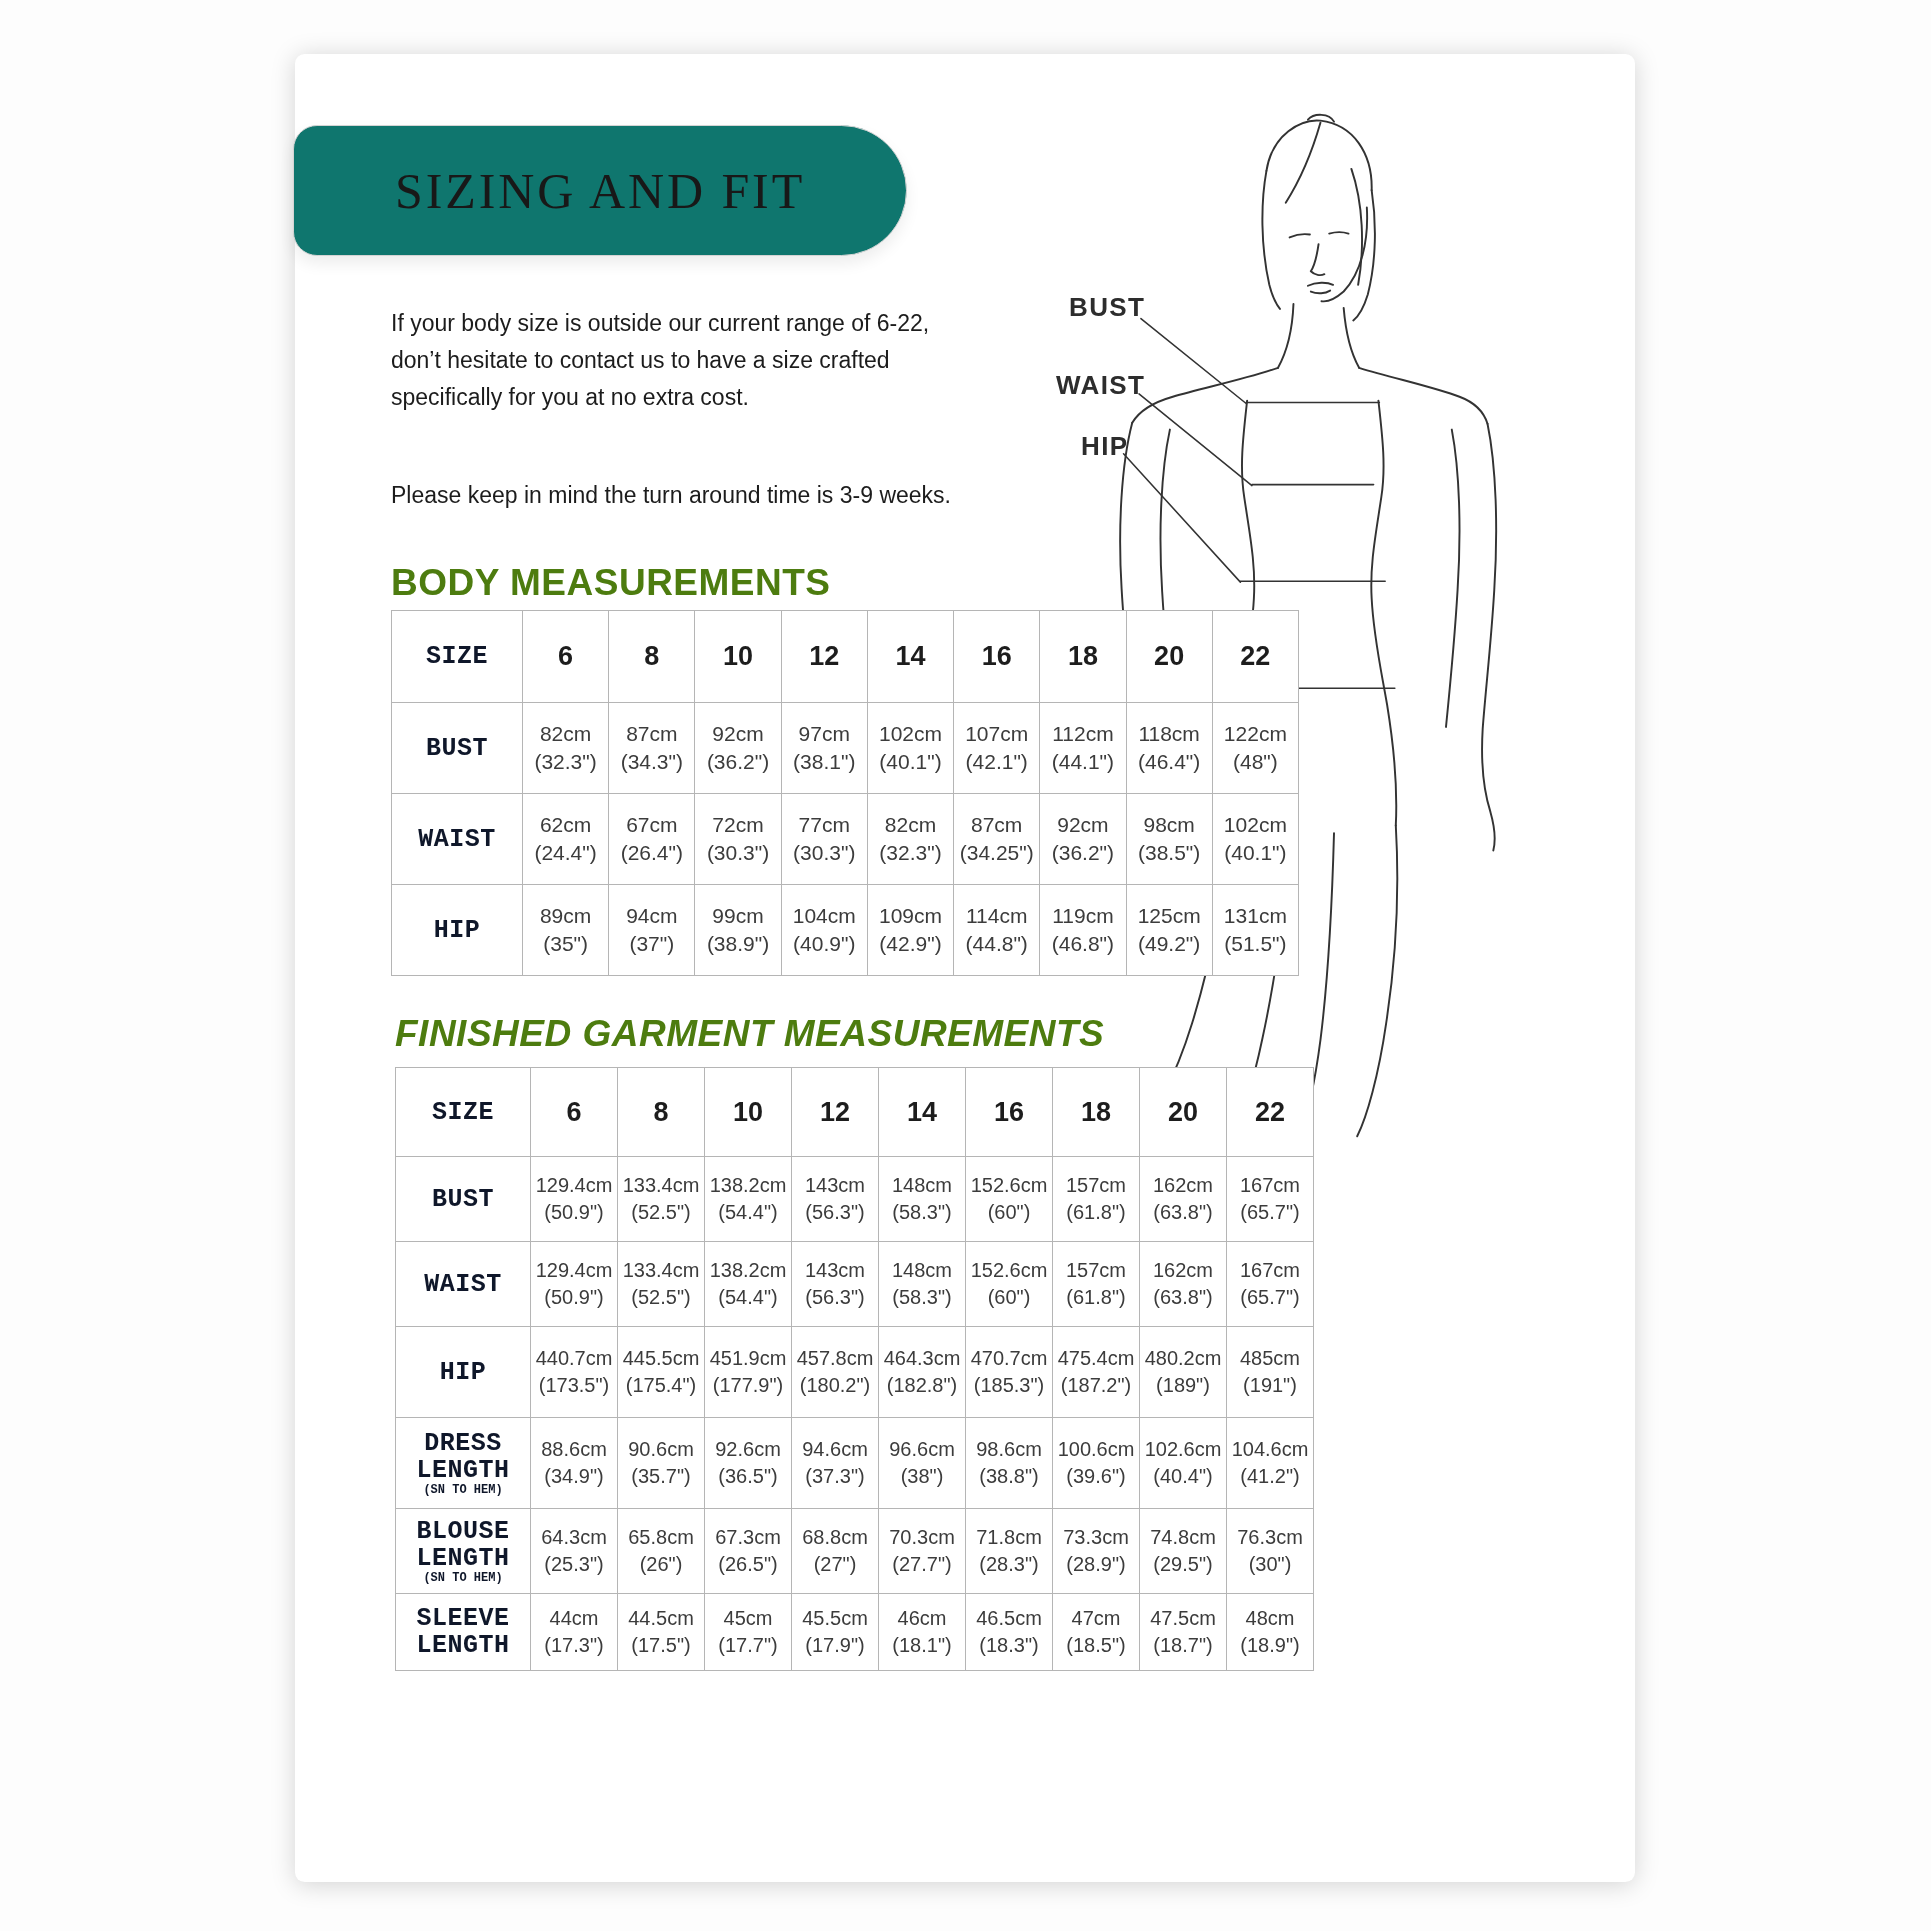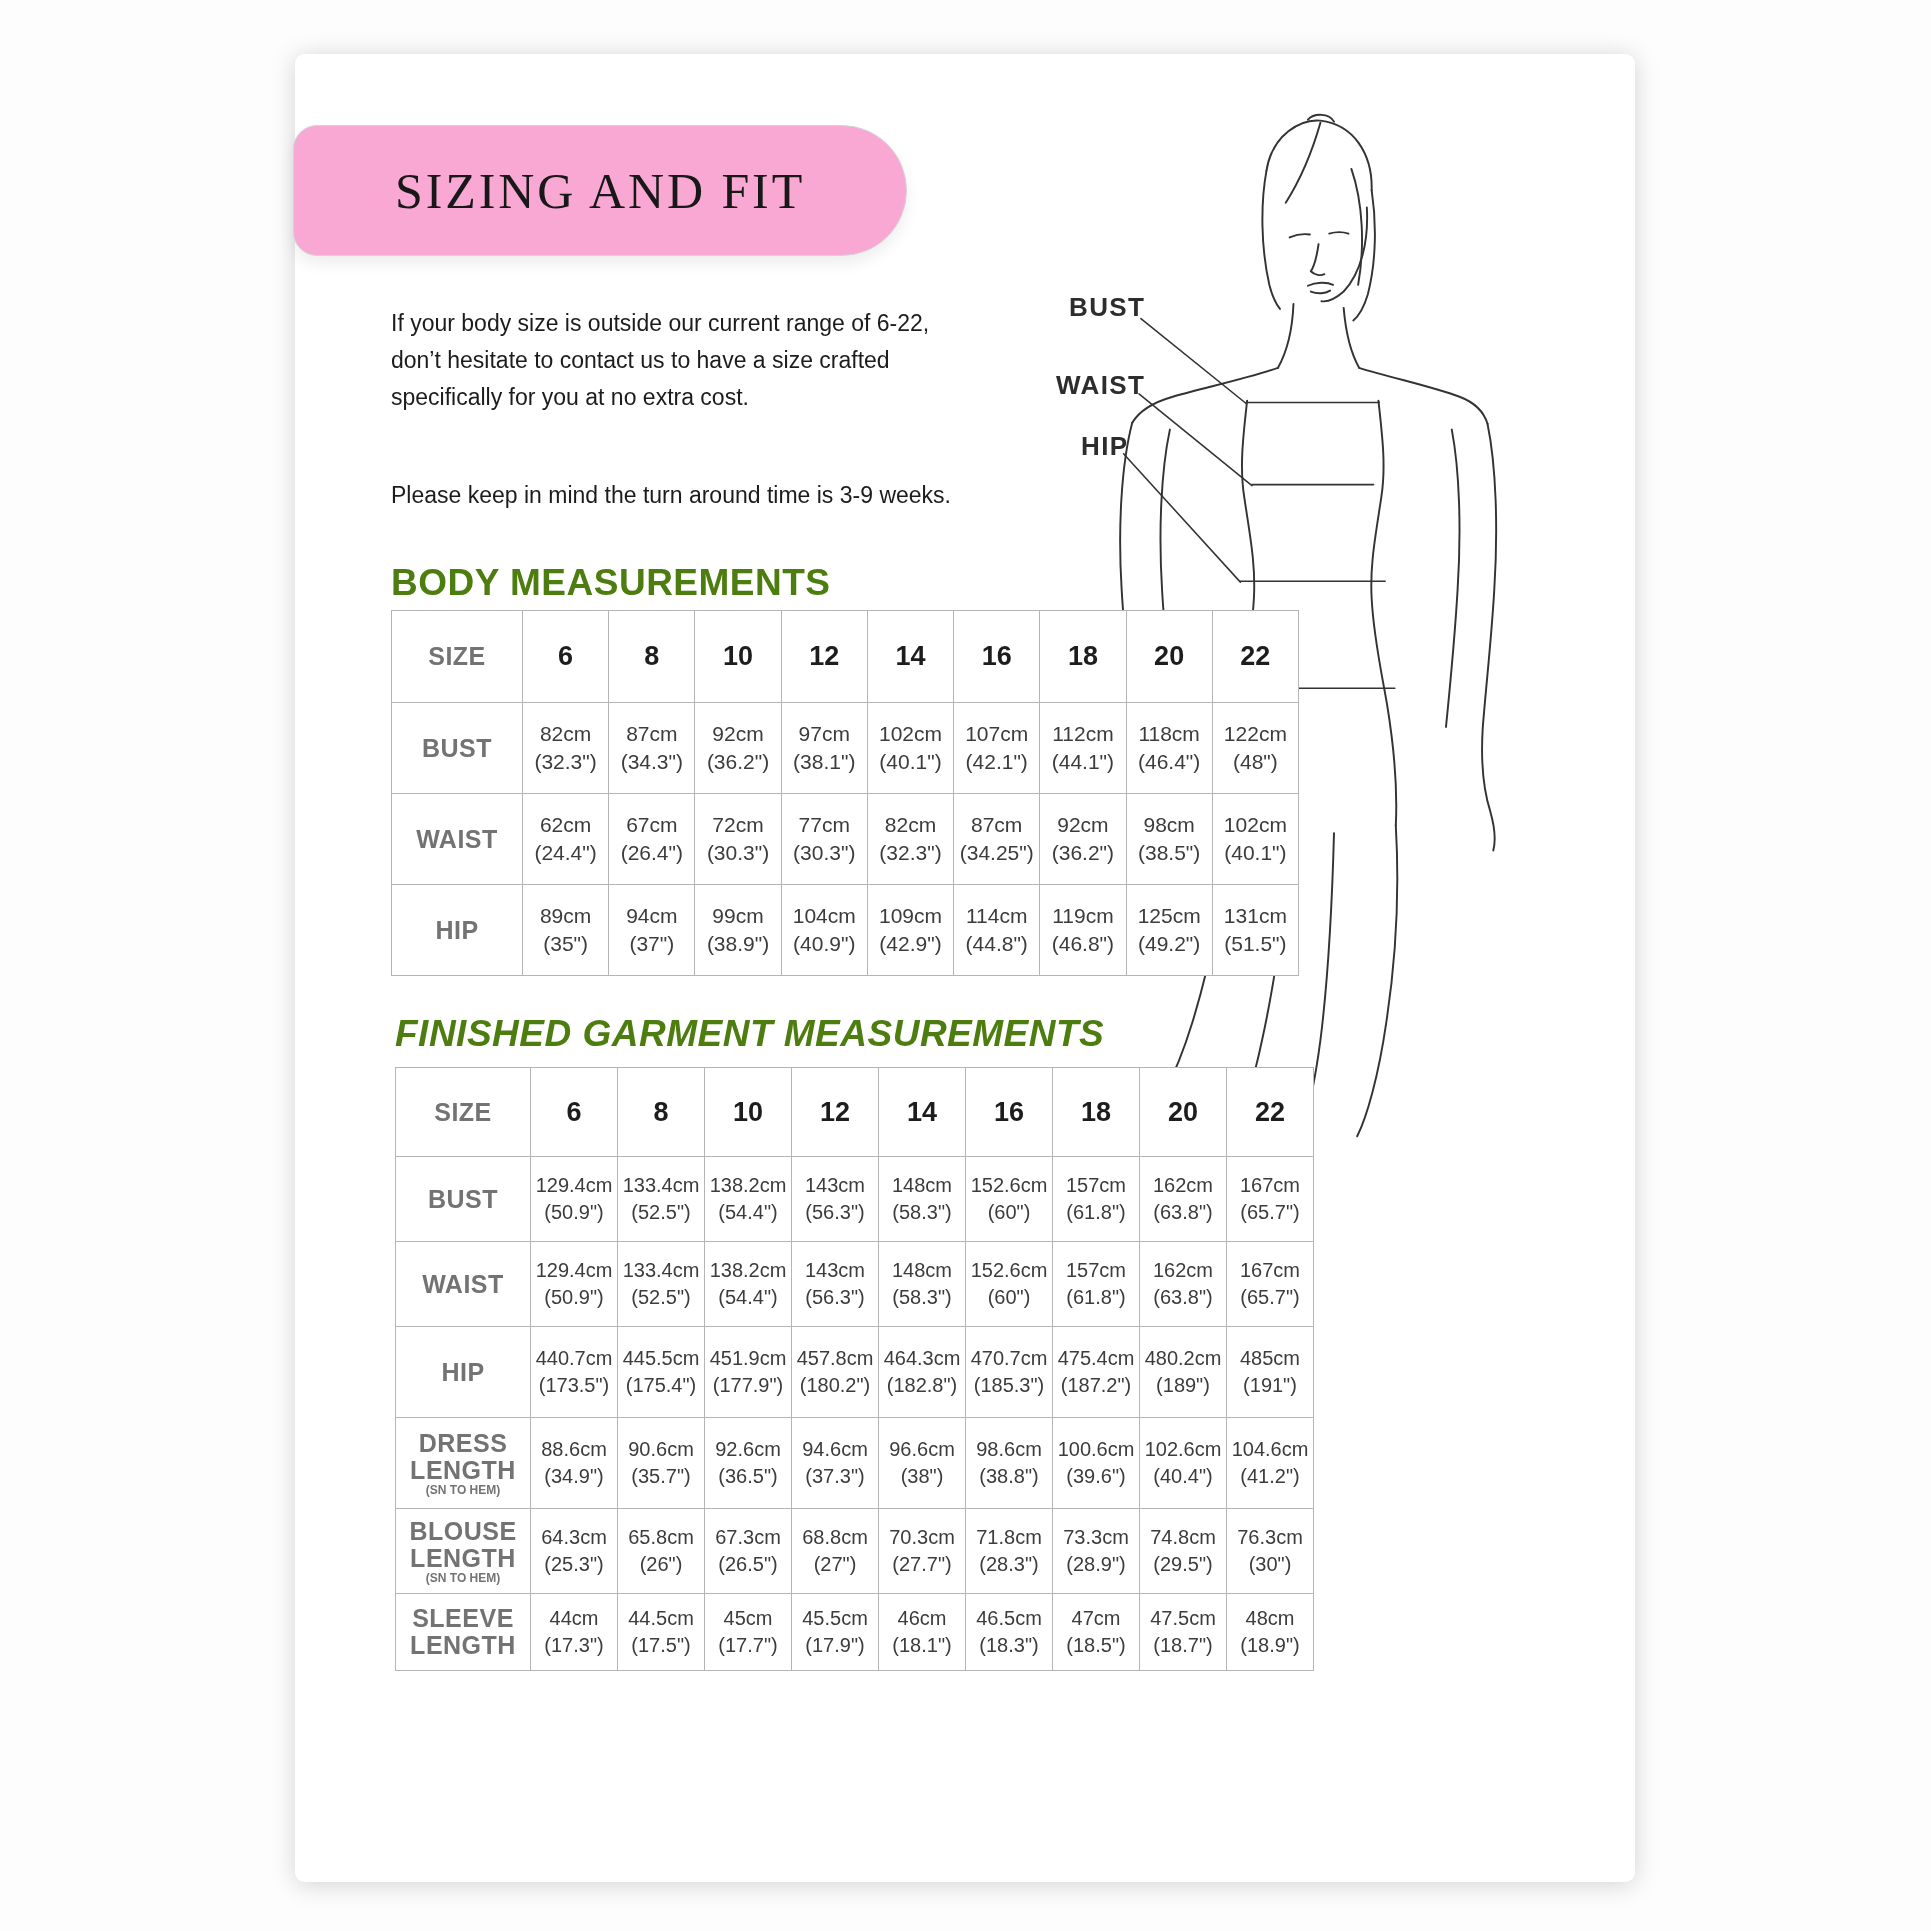--- a/index.html
+++ b/index.html
@@ -8,21 +8,21 @@
 
   .card {
     position:absolute; left:295px; top:54px; width:1340px; height:1828px;
     background:#ffffff; border-radius:9.7px;
     box-shadow:0 2.9px 25px rgba(0,0,0,0.17);
   }
 
   
   .pill {
     position:absolute; left:-1.9px; top:71px; width:614px; height:131px;
-    background:#f9a8d4; border:1.9px solid #d4d4d4;
+    background:#0f766e; border:1.9px solid #d4d4d4;
     border-radius:25px 68px 68px 25px;
     display:flex; align-items:center; justify-content:center;
     box-shadow:0 7.7px 15.4px rgba(0,0,0,0.07);
     z-index:3;
   }
   .pill h1 {
     font-family:"Liberation Serif",serif; font-weight:400;
     font-size:50px; letter-spacing:2.9px; color:#181818; white-space:nowrap;
   }
 
@@ -51,21 +51,21 @@
   .body-table { left:96px;  top:556px;  width:908px; }
   .garment-table { left:100px; top:1013px; width:919px; }
   .body-table thead tr { height:92px; }
   .body-table tbody tr { height:91px; }
   .garment-table thead tr { height:89px; }
   .garment-table tbody tr { height:85px; }
   .garment-table tbody tr:nth-child(3), .garment-table tbody tr:nth-child(4) { height:91px; }
   .garment-table tbody tr:nth-child(6) { height:77px; }
   .meas .label-col { width:131px; }
   .garment-table .label-col { width:135px; }
-  .label-cell { font-size:25px; font-weight:700; letter-spacing:0.5px; color:#737373; }
+  .label-cell { font-size:25px; font-weight:700; letter-spacing:0.5px; color:#0f172a;font-family:Liberation Mono, monospace; }
   .label-cell div { line-height:1.08; }
   .label-cell .sub-label { font-size:12px; letter-spacing:0; }
   .size-cell { font-size:27px; font-weight:700; color:#1d1d1d; }
   .val-cm, .val-in { font-size:21px; line-height:1.35; color:#3c3c3c; }
   .garment-table .val-cm, .garment-table .val-in { font-size:20px; }
 
   
   .figure-svg { position:absolute; left:728px; top:57px; width:483px; height:1033px; z-index:1; }
   .figure-label {
     position:absolute; z-index:2; font-size:26px; font-weight:600;

